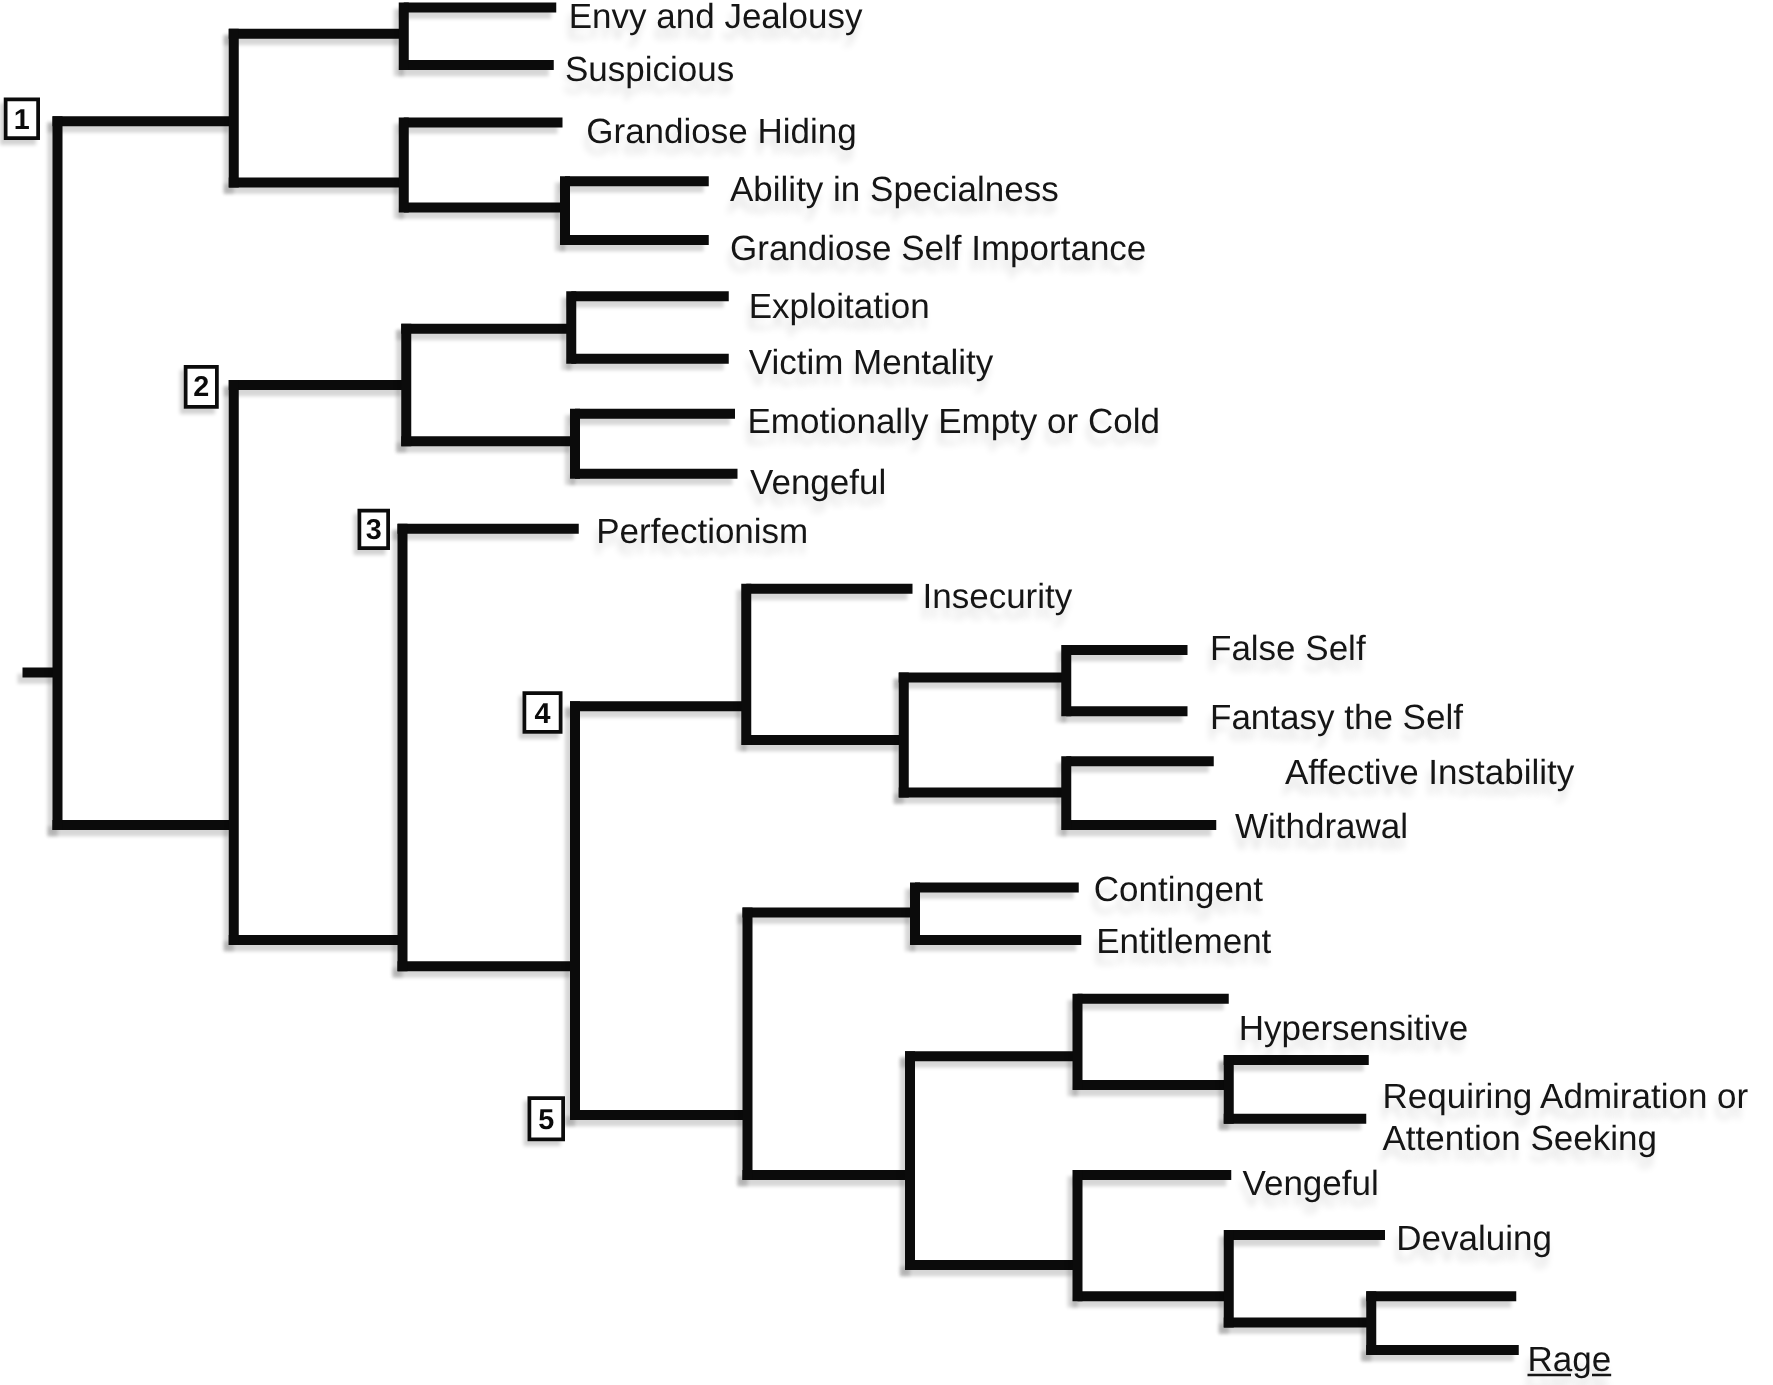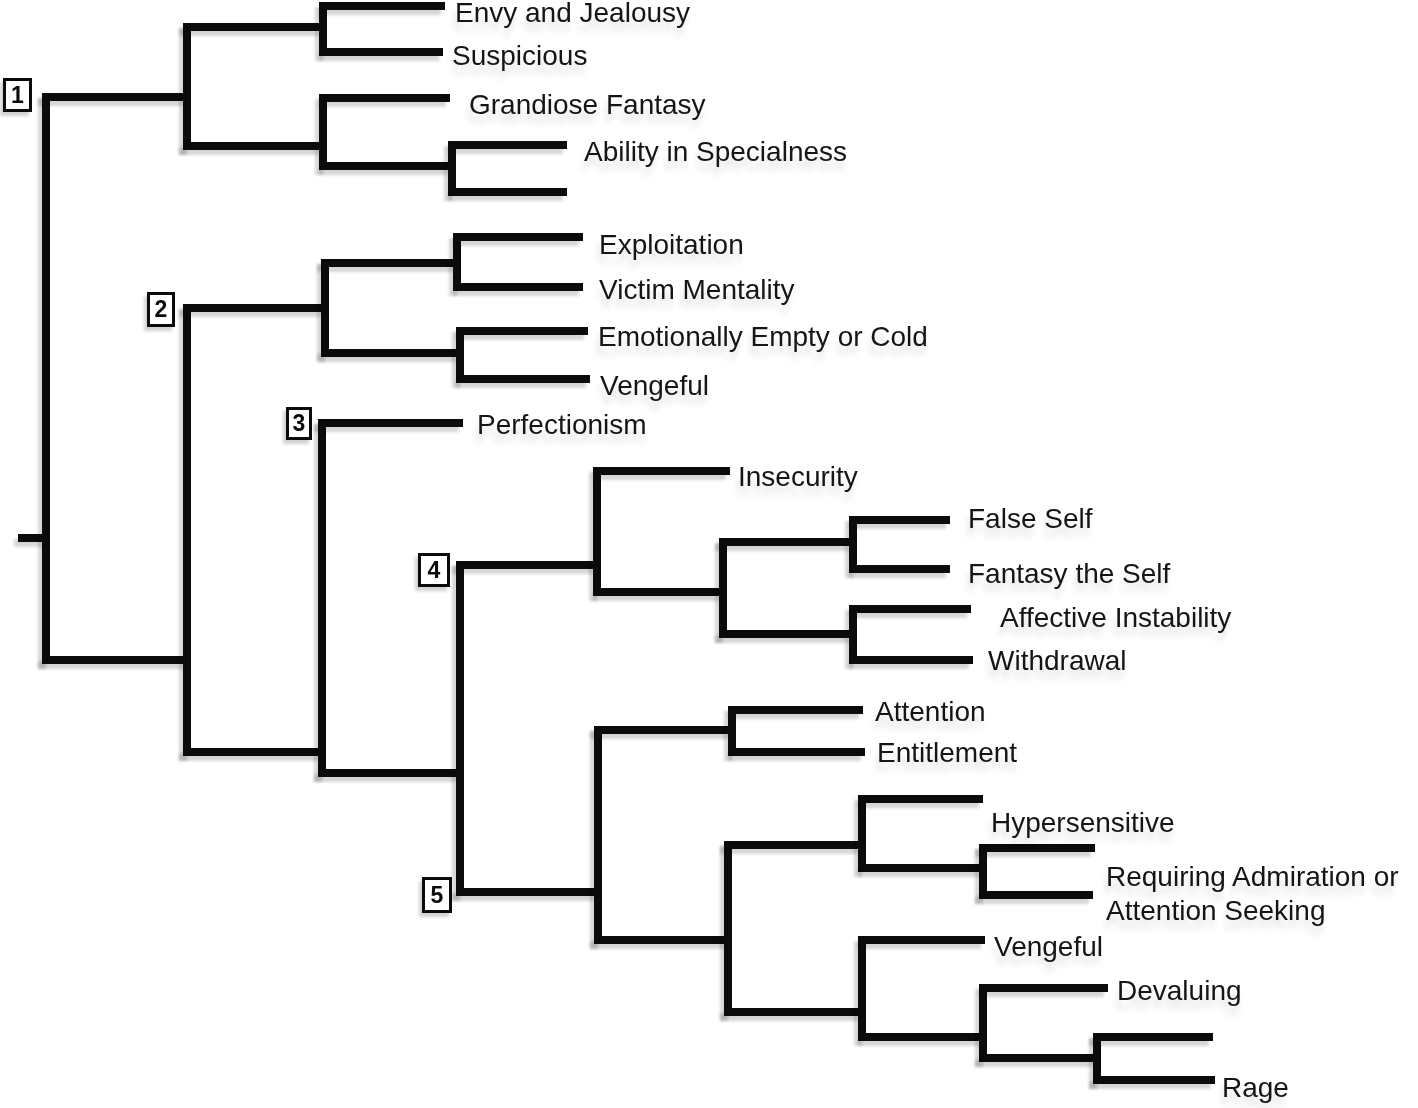--- a/index.html
+++ b/index.html
@@ -114,38 +114,39 @@
     <div class="vline" style="left: 594px; top: 726px; height: 218px;"></div>
     <div class="vline" style="left: 728px; top: 706px; height: 50px;"></div>
     <div class="vline" style="left: 724px; top: 841px; height: 175px;"></div>
     <div class="vline" style="left: 858px; top: 795px; height: 77px;"></div>
     <div class="vline" style="left: 979px; top: 844px; height: 55px;"></div>
     <div class="vline" style="left: 858px; top: 936px; height: 105px;"></div>
     <div class="vline" style="left: 979px; top: 984px; height: 78px;"></div>
     <div class="vline" style="left: 1093px; top: 1033px; height: 51px;"></div>
     <div class="leaf-label" style="left: 455px; top: -4px;">Envy and Jealousy</div>
     <div class="leaf-label" style="left: 452px; top: 39px;">Suspicious</div>
-    <div class="leaf-label" style="left: 469px; top: 88px;">Grandiose Fantasy</div>
+    <div class="leaf-label" style="left: 469px; top: 88px;">Grandiose Hiding</div>
     <div class="leaf-label" style="left: 584px; top: 135px;">Ability in Specialness</div>
+    <div class="leaf-label" style="left: 584px; top: 182px;">Grandiose Self Importance</div>
     <div class="leaf-label" style="left: 599px; top: 228px;">Exploitation</div>
     <div class="leaf-label" style="left: 598px; top: 320px;">Emotionally Empty or Cold</div>
     <div class="leaf-label" style="left: 599px; top: 273px;">Victim Mentality</div>
     <div class="leaf-label" style="left: 600px; top: 369px;">Vengeful</div>
     <div class="leaf-label" style="left: 477px; top: 408px;">Perfectionism</div>
     <div class="leaf-label" style="left: 738px; top: 460px;">Insecurity</div>
     <div class="leaf-label" style="left: 968px; top: 502px;">False Self</div>
     <div class="leaf-label" style="left: 968px; top: 557px;">Fantasy the Self</div>
-    <div class="leaf-label" style="left: 1000px; top: 601px; text-align: right;">Affective Instability</div>
+    <div class="leaf-label" style="left: 1028px; top: 601px; text-align: right;">Affective Instability</div>
     <div class="leaf-label" style="left: 988px; top: 644px;">Withdrawal</div>
-    <div class="leaf-label" style="left: 875px; top: 695px;">Attention</div>
+    <div class="leaf-label" style="left: 875px; top: 695px;">Contingent</div>
     <div class="leaf-label" style="left: 877px; top: 736px;">Entitlement</div>
     <div class="leaf-label" style="left: 991px; top: 789px; margin-top: 17px;">Hypersensitive</div>
     <div class="leaf-label" style="left: 1106px; top: 860px;">Requiring Admiration or
 Attention Seeking</div>
     <div class="leaf-label" style="left: 994px; top: 930px;">Vengeful</div>
     <div class="leaf-label" style="left: 1117px; top: 974px;">Devaluing</div>
-    <div class="leaf-label" style="left: 1222px; top: 1071px;">Rage</div>
+    <div class="leaf-label" style="left: 1222px; top: 1071px; text-decoration: underline;">Rage</div>
     <div class="cluster-box" style="left: 3px; top: 78px; width: 29px; height: 34px;">1</div>
     <div class="cluster-box" style="left: 147px; top: 292px; width: 28px; height: 35px;">2</div>
     <div class="cluster-box" style="left: 286px; top: 407px; width: 26px; height: 33px;">3</div>
     <div class="cluster-box" style="left: 418px; top: 553px; width: 32px; height: 34px;">4</div>
     <div class="cluster-box" style="left: 422px; top: 877px; width: 30px; height: 36px;">5</div>
   </div>
 
 </body></html>

